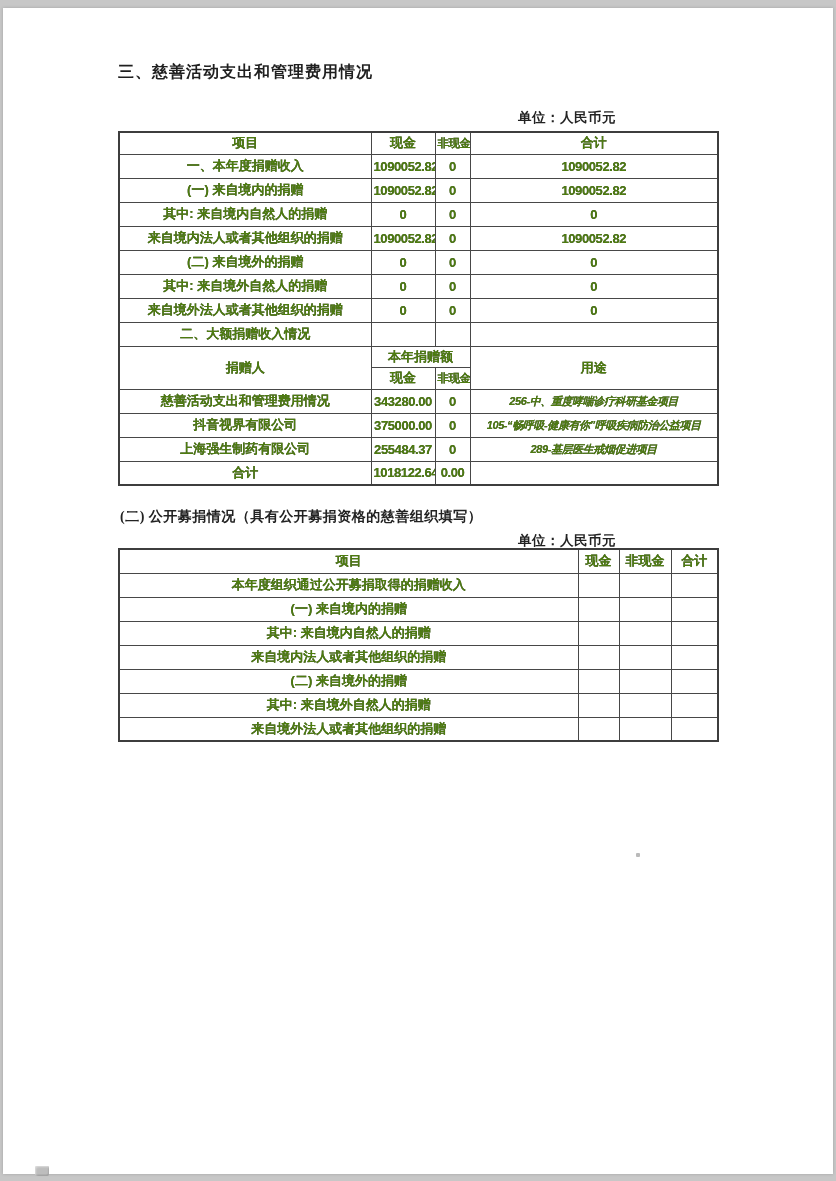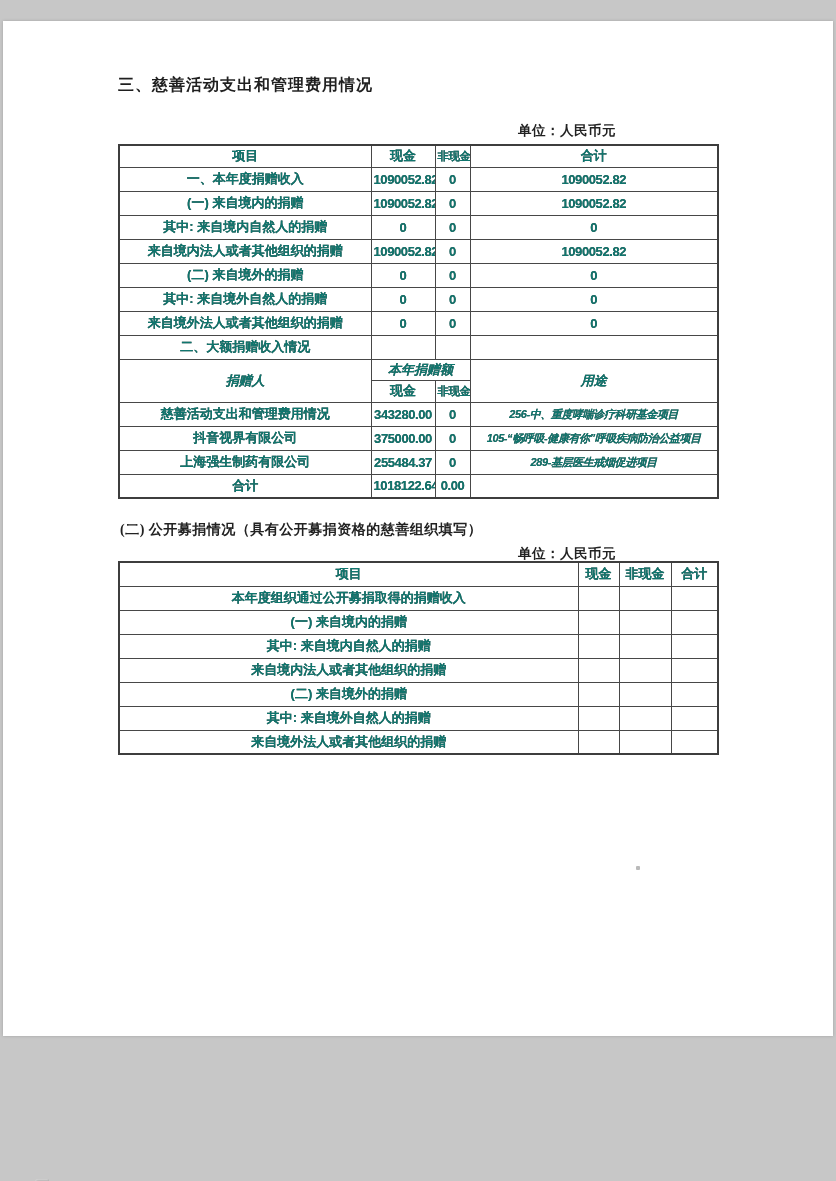--- a/index.html
+++ b/index.html
@@ -4,21 +4,21 @@
 <style>
   html,body{margin:0;padding:0;}
   body{
     width:836px;height:1181px;position:relative;
     background:#c7c7c7;
     font-family:"Liberation Sans","DejaVu Sans",sans-serif;
     color:#1c1c1c;
     overflow:hidden;
   }
   .page{
-    position:absolute;left:3px;top:21px;width:830px;height:1015px;
+    position:absolute;left:3px;top:8px;width:830px;height:1166px;
     background:#ffffff;
     box-shadow:0 0 3px rgba(0,0,0,.18);
   }
   .main-title{
     position:absolute;left:115px;top:54px;
     font-size:16px;font-weight:700;letter-spacing:1px;color:#1f1f1f;
   }
   .sub-title{
     position:absolute;left:117px;
     font-size:14px;font-weight:600;letter-spacing:.5px;color:#222;
@@ -26,35 +26,35 @@
   .sub1{top:85px;}
   .sub2{top:500px;font-family:Liberation Serif, serif;}
   .unit{
     position:absolute;width:300px;text-align:center;
     font-size:13.5px;font-weight:600;letter-spacing:.5px;color:#222;
   }
   .unit1{left:414px;top:101px;}
   .unit2{left:414px;top:524px;}
   table{
     position:absolute;border-collapse:collapse;table-layout:fixed;
-    font-size:13px;font-weight:600;color:#0f766e;
+    font-size:13px;font-weight:600;color:#4d7c0f;
   }
   .t1{left:115px;top:123px;width:599px;}
   .t2{left:115px;top:540px;width:599px;}
   td{
     border:1.5px solid #474747;
     text-align:center;vertical-align:middle;
     padding:0 2px;overflow:hidden;white-space:nowrap;
     text-shadow:0 0 .4px #444;
   }
   .t1,.t2{border:2px solid #3d3d3d;}
   tr{height:24px;}
   tr.hdr{height:22px;}
   tr.hdr2{height:24px;}
-  tr.donor-h1{height:21px;font-style:italic;}
+  tr.donor-h1{height:21px;}
   tr.donor-h2{height:22px;}
   td.small{font-size:11.5px;letter-spacing:-.5px;}
   td.num{font-size:13px;letter-spacing:-.4px;font-weight:700;}
   td.purpose{font-size:11px;letter-spacing:-.4px;font-style:italic;}
   .speck1{
     position:absolute;left:633px;top:845px;width:4px;height:4px;
     background:#a3a3a3;opacity:.75;border-radius:1px;
   }
   .speck2{
     position:absolute;left:32px;top:1158px;width:14px;height:10px;

